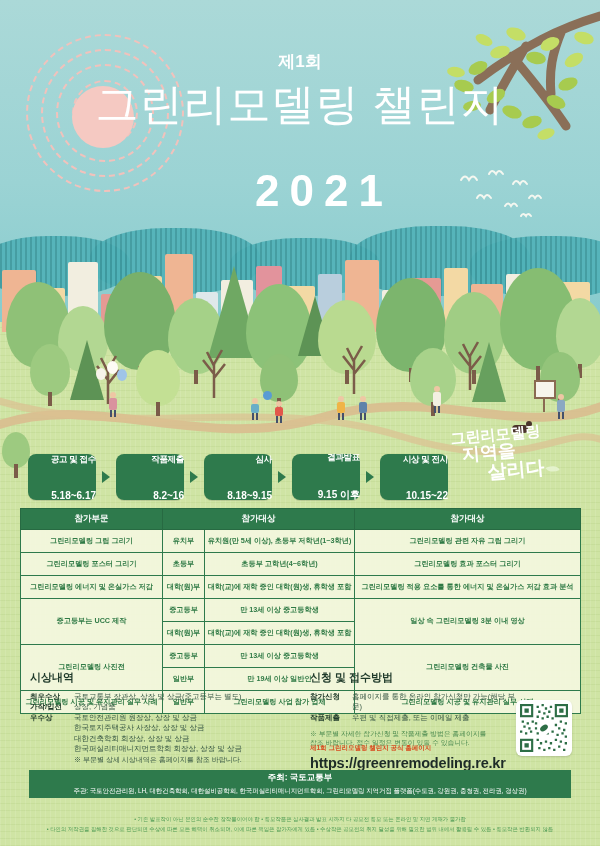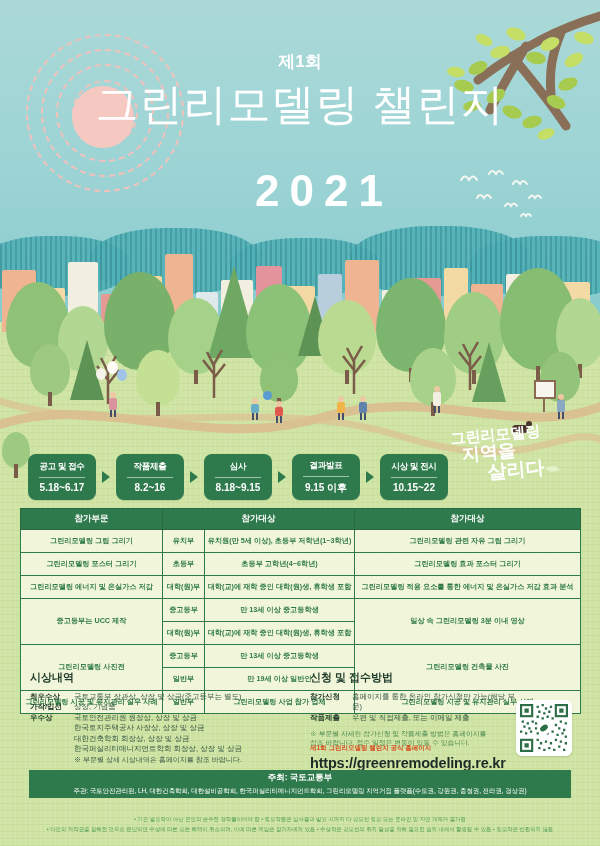--- a/index.html
+++ b/index.html
@@ -59,21 +59,21 @@
   .easel{position:absolute;left:534px;top:380px;width:18px;height:15px;background:#f7f5ec;border:2px solid #8a6a52;}
   .easel::after{content:"";position:absolute;left:7px;top:15px;width:2px;height:15px;background:#8a6a52;}
 
   
   .edition{position:absolute;left:0;top:50px;width:100%;text-align:center;color:#fff;font-size:17px;font-weight:bold;}
   .title{position:absolute;left:0;top:76px;width:100%;text-align:center;color:#fff;font-size:43px;font-weight:normal;letter-spacing:1px;}
   .year{position:absolute;left:0;top:166px;width:100%;text-align:center;color:#fff;font-size:44px;font-weight:bold;letter-spacing:10px;padding-left:24px;}
 
   
   .timeline{position:absolute;left:28px;top:454px;display:flex;align-items:center;gap:6px;}
-  .badge{width:68px;height:46px;background:#2e7a4c;border-radius:8px;color:#fff;display:flex;flex-direction:column;align-items:center;justify-content:center;gap:4px;box-shadow:0 1px 0 rgba(0,0,0,.12);}
+  .badge{width:68px;height:46px;background:#2e7a4c;border-radius:8px;color:#fff;display:flex;flex-direction:column;align-items:flex-end;justify-content:center;gap:12px;box-shadow:0 1px 0 rgba(0,0,0,.12);}
   .badge .lbl{font-size:8.5px;font-weight:bold;letter-spacing:-.3px;}
   .badge .sep{width:46px;height:1px;background:rgba(255,255,255,.55);}
   .badge .date{font-size:10px;font-weight:bold;}
   .tl-arrow{width:0;height:0;border-top:6px solid transparent;border-bottom:6px solid transparent;border-left:8px solid #2e7a4c;}
 
   
   .slogan{position:absolute;left:452px;top:426px;transform:rotate(-5deg);color:#fff;font-weight:bold;line-height:1.05;}
   .slogan .s1{font-size:15px;}
   .slogan .s2{font-size:18px;margin-left:10px;}
   .slogan .s3{font-size:19px;margin-left:34px;display:inline-block;}

